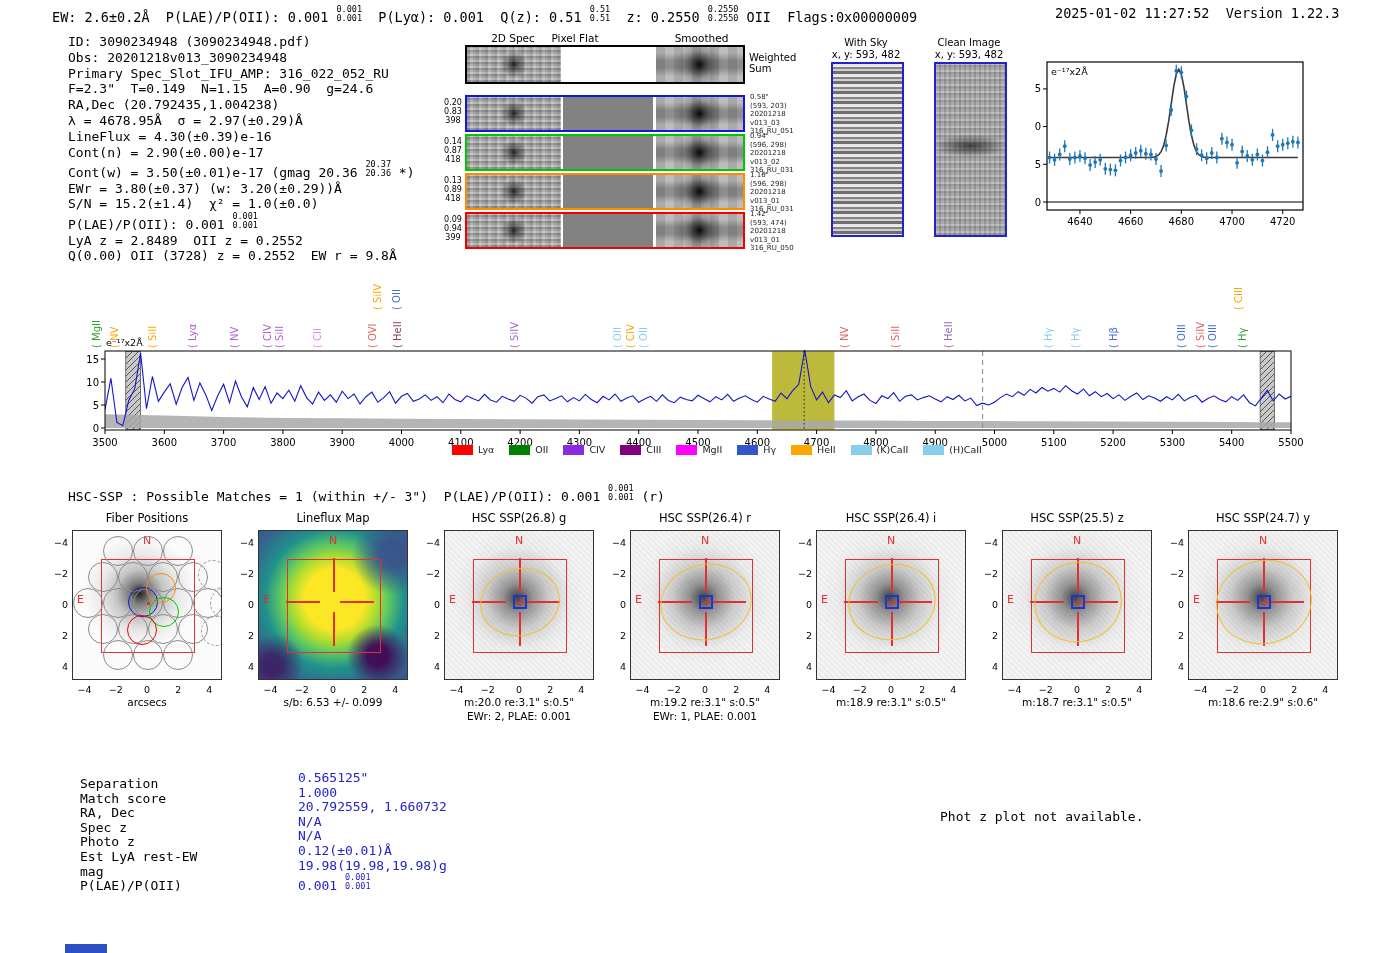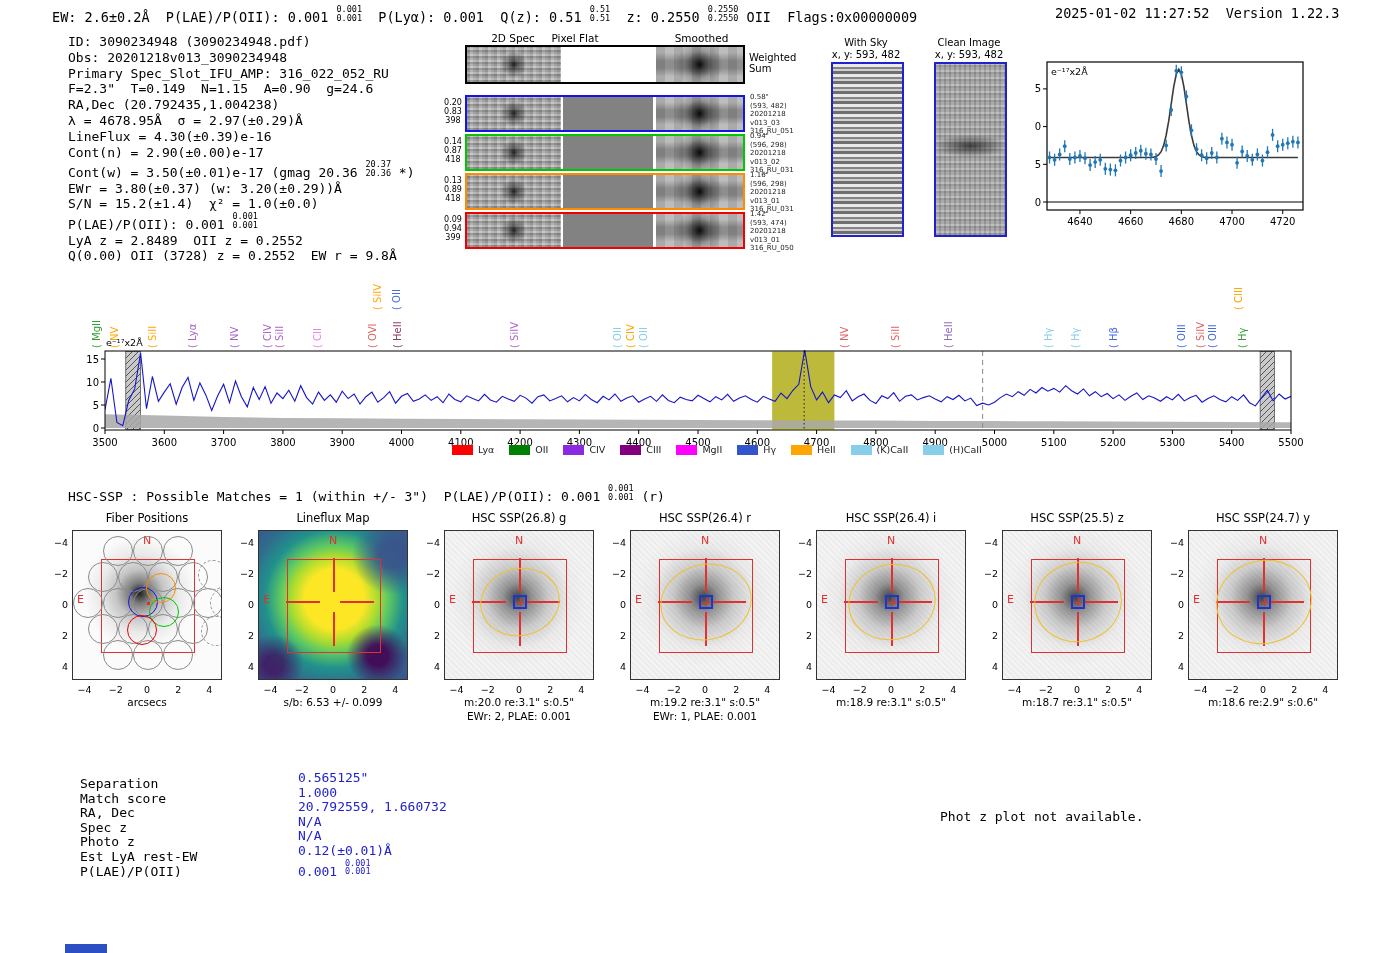--- a/index.html
+++ b/index.html
@@ -88,21 +88,21 @@
         <div class="strip flatg" style="left: 96px; width: 90px;"></div>
         <div class="strip s2d" style="left: 189px; width: 87px;"></div>
       </div>
       <div class="rowLeft" style="position: absolute; left: 443px; top: 98px; width: 20px;">
         <div>0.20</div>
         <div>0.83</div>
         <div>398</div>
       </div>
       <div class="rowRight" style="position: absolute; left: 750px; top: 93px; width: 58px;">
         <div>0.58"</div>
-        <div>(593, 482)</div>
+        <div>(593, 203)</div>
         <div>20201218</div>
         <div>v013_03</div>
         <div>316_RU_051</div>
       </div>
       <div style="position: absolute; left: 465px; top: 134px; width: 280px; height: 37px; border: 2px solid rgb(0, 200, 0); box-sizing: border-box; background: rgb(255, 255, 255);">
         <div class="strip n2d" style="left: 0px; width: 94px;"></div>
         <div class="strip flatg" style="left: 96px; width: 90px;"></div>
         <div class="strip s2d" style="left: 189px; width: 87px;"></div>
       </div>
       <div class="rowLeft" style="position: absolute; left: 443px; top: 137px; width: 20px;">
@@ -624,20 +624,21 @@
       <div class="abs sans cap" style="left: 1170px; top: 696px; width: 186px;">m:18.6 re:2.9" s:0.6"</div>
     </div>
 
   <div class="abs" id="mtable">
       <div class="trow"><span class="lb">Separation</span><span class="vl">0.565125"</span></div>
       <div class="trow"><span class="lb">Match score</span><span class="vl">1.000</span></div>
       <div class="trow"><span class="lb">RA, Dec</span><span class="vl">20.792559, 1.660732</span></div>
       <div class="trow"><span class="lb">Spec z</span><span class="vl">N/A</span></div>
       <div class="trow"><span class="lb">Photo z</span><span class="vl">N/A</span></div>
       <div class="trow"><span class="lb">Est LyA rest-EW</span><span class="vl">0.12(±0.01)Å</span></div>
+      <div class="trow"><span class="lb">mag</span><span class="vl">19.98(19.98,19.98)g</span></div>
       <div class="trow"><span class="lb">P(LAE)/P(OII)</span><span class="vl">0.001 <span class="frac"><span>0.001</span><span>0.001</span></span></span></div>
     </div>
 
   <div class="abs mono" style="left:940px;top:809px;font-size:13px">Phot z plot not available.</div>
 
   <div class="abs" style="left:65px;top:944px;width:42px;height:9px;background:#2d4fc4"></div>
 
 </div>
 
 </body></html>

